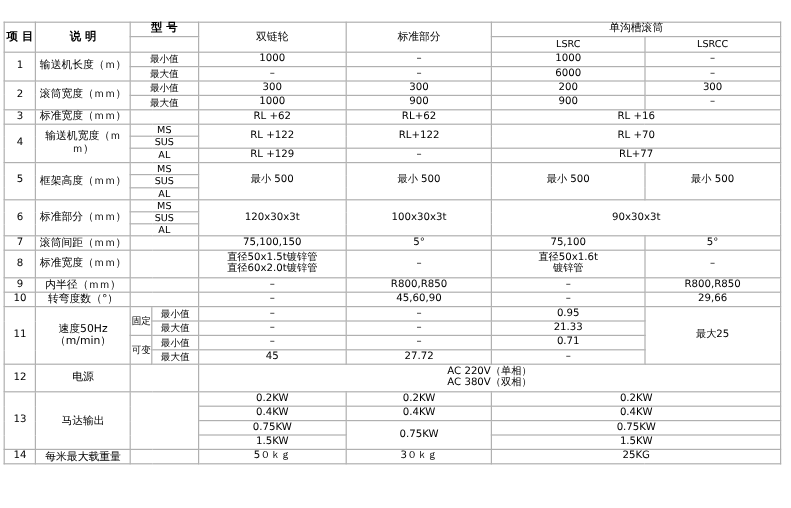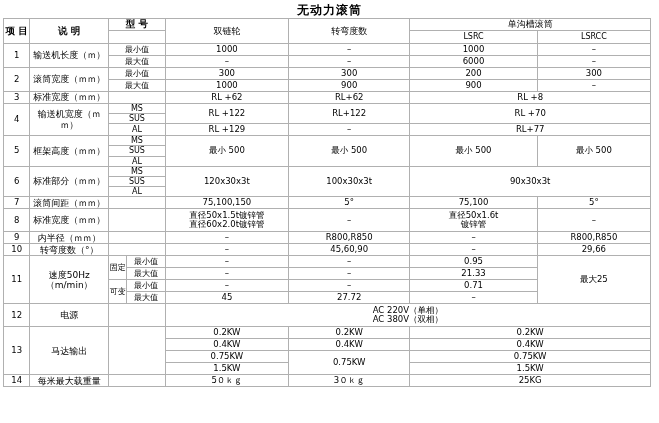--- a/index.html
+++ b/index.html
@@ -18,41 +18,40 @@
   .modelcol{width:38px;}
   .u1{width:122px;}
   .u2{width:120px;}
   .u3{width:126px;}
   .u4{width:112px;}
 </style>
 </head>
 <body>
 
 <div id="sheet">
-  <div class="title">无动力滚筒</div>
 
   <table>
     <colgroup>
       <col class="itemcol">
         <col class="desccol">
         <col class="subcol">
         <col class="modelcol">
       <col class="u1">
         <col class="u2">
         <col class="u3">
         <col class="u4">
     </colgroup>
     <tbody>
 
       <tr>
         <td rowspan="2" class="hdr" style="height:14px">项 目</td>
         <td rowspan="2" class="hdr">说 明</td>
         <td colspan="2" class="hdr">型 号</td>
         <td rowspan="2" class="lbl">双链轮</td>
-        <td rowspan="2" class="lbl">转弯度数</td>
+        <td rowspan="2" class="lbl">标准部分</td>
         <td colspan="2" class="lbl">单沟槽滚筒</td>
       </tr>
       <tr>
         <td colspan="2" style="height:12px;border:none;border-right:1px solid #b0b0b0;border-bottom:1px solid #b0b0b0;"></td>
         <td class="sm">LSRC</td>
         <td class="sm">LSRCC</td>
       </tr>
 
       <tr>
         <td rowspan="2">1</td>
@@ -87,21 +86,21 @@
         <td>900</td>
         <td>–</td>
       </tr>
 
       <tr>
         <td>3</td>
         <td class="lbl">标准宽度（ｍｍ）</td>
         <td colspan="2"></td>
         <td class="tall">RL +62</td>
         <td>RL+62</td>
-        <td colspan="2">RL +8</td>
+        <td colspan="2">RL +16</td>
       </tr>
 
       <tr>
         <td rowspan="3">4</td>
         <td rowspan="3" class="lbl">输送机宽度（ｍｍ）</td>
         <td colspan="2" class="sm">MS</td>
         <td rowspan="2">RL +122</td>
         <td rowspan="2">RL+122</td>
         <td rowspan="2" colspan="2">RL +70</td>
       </tr>

